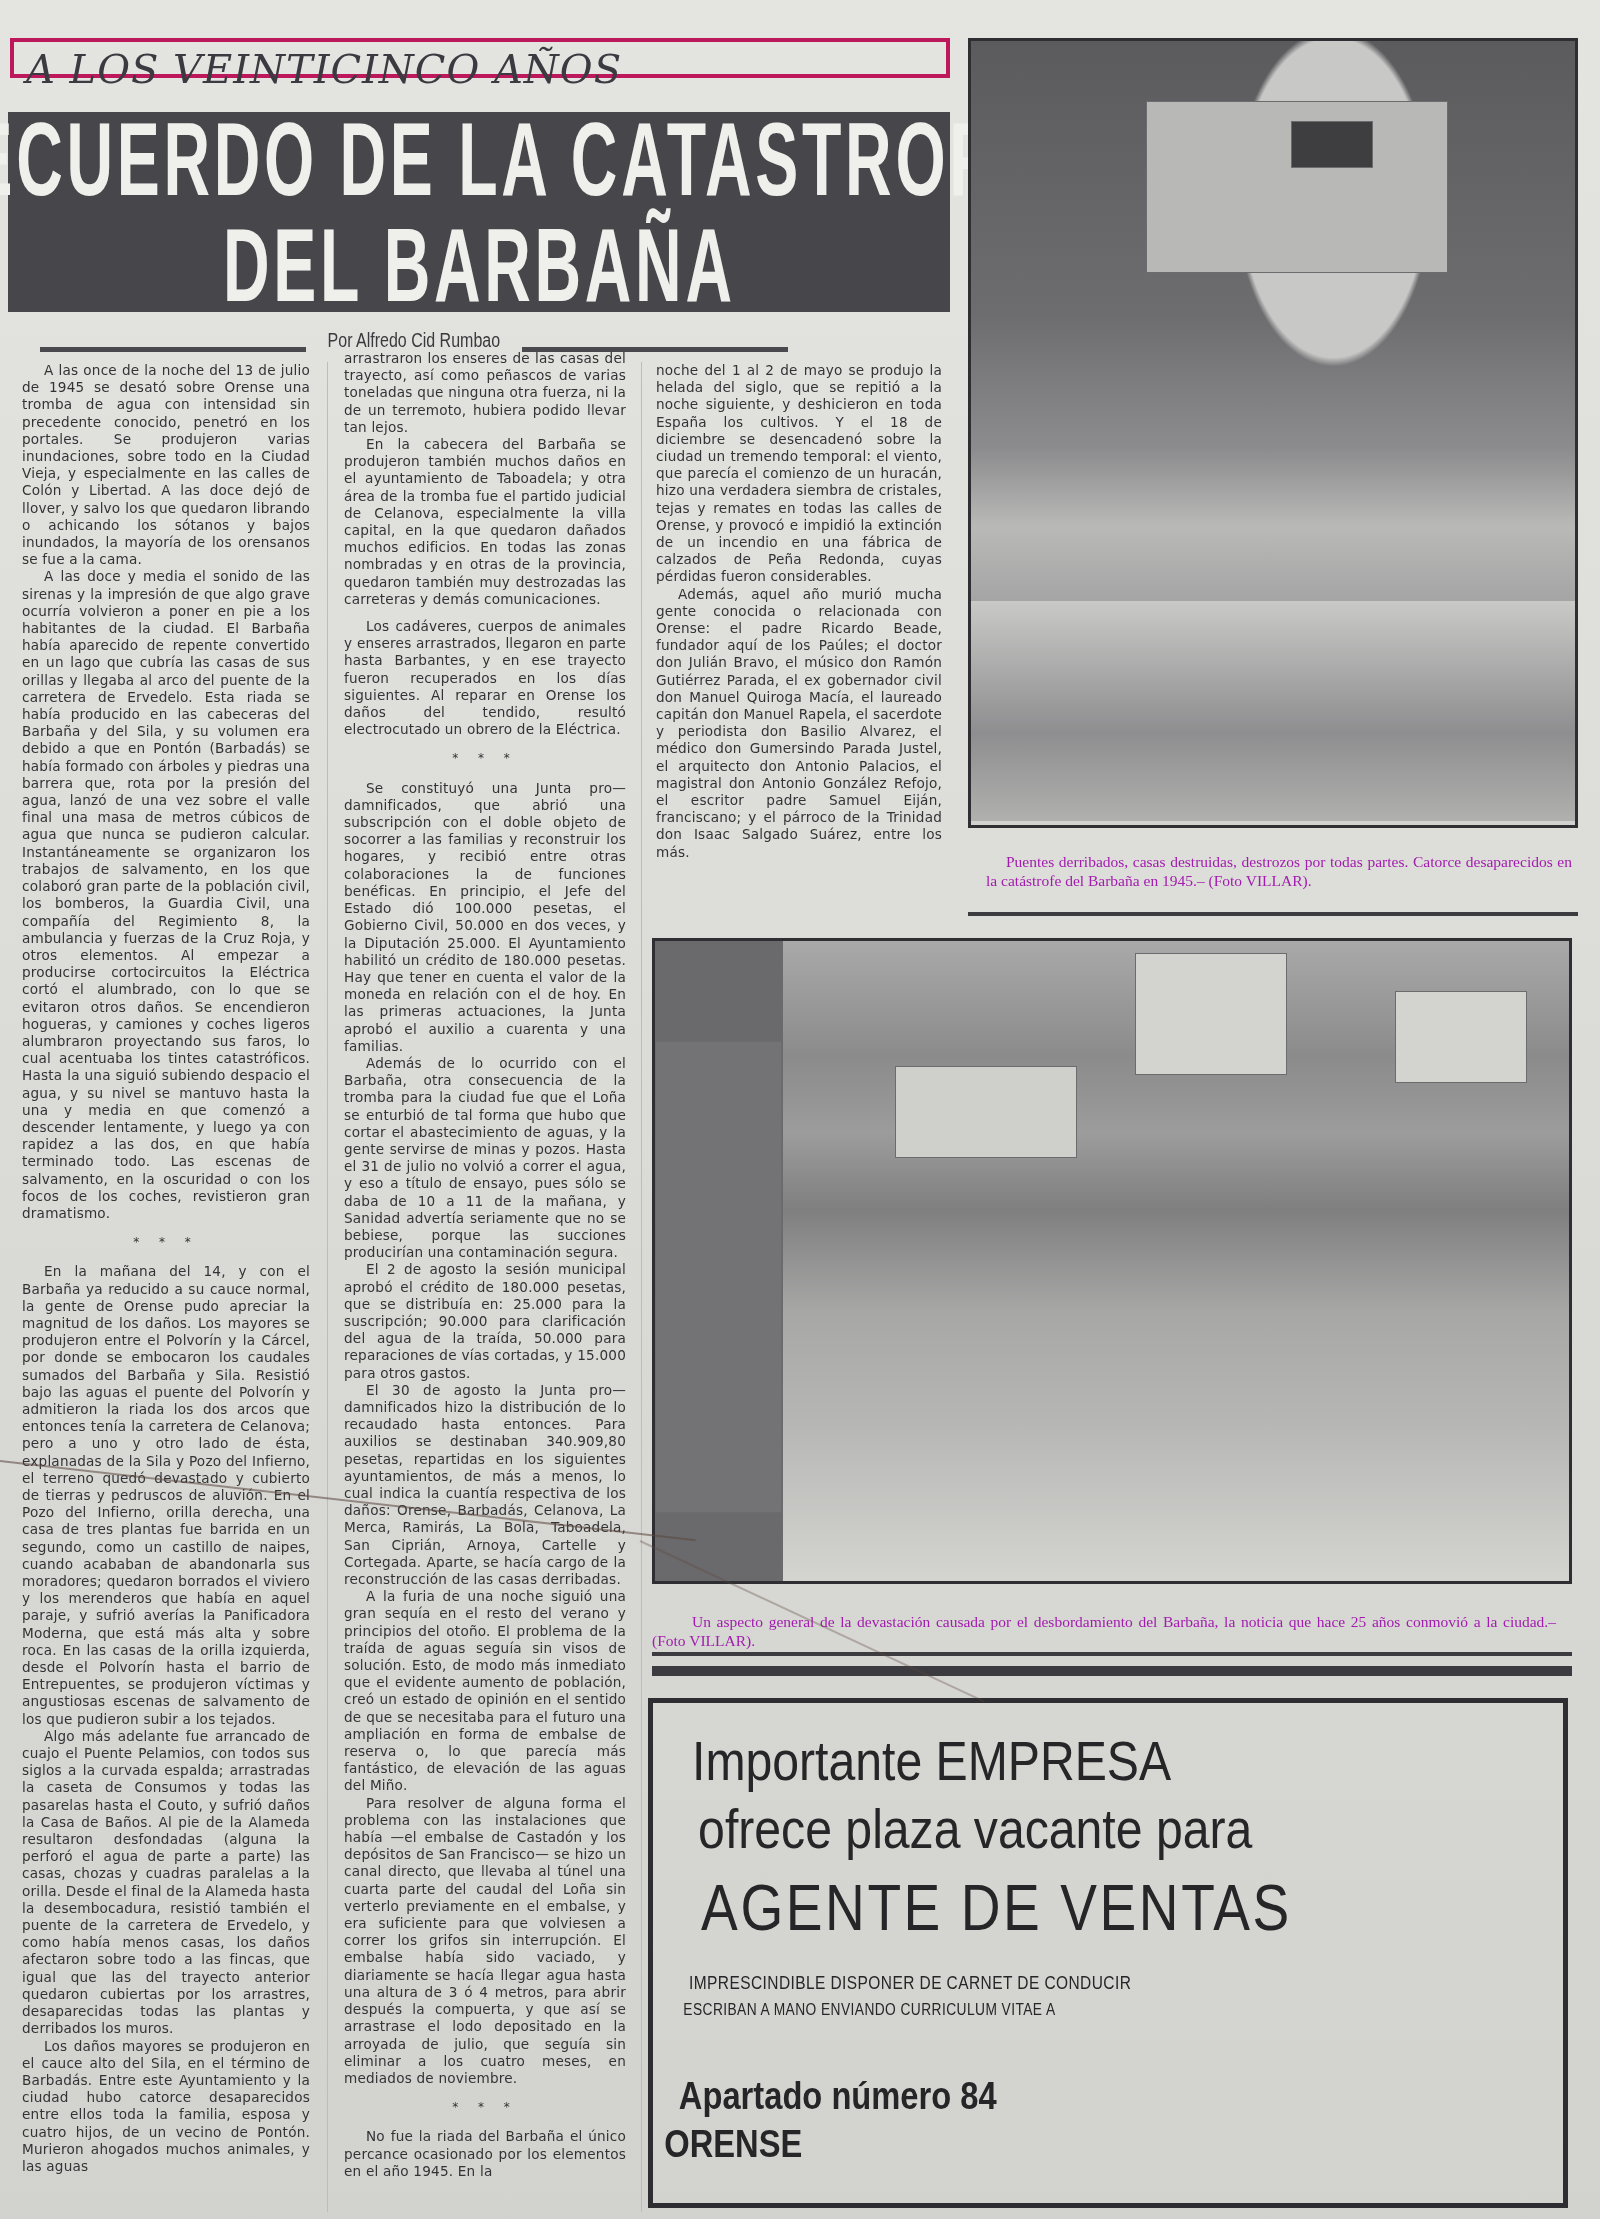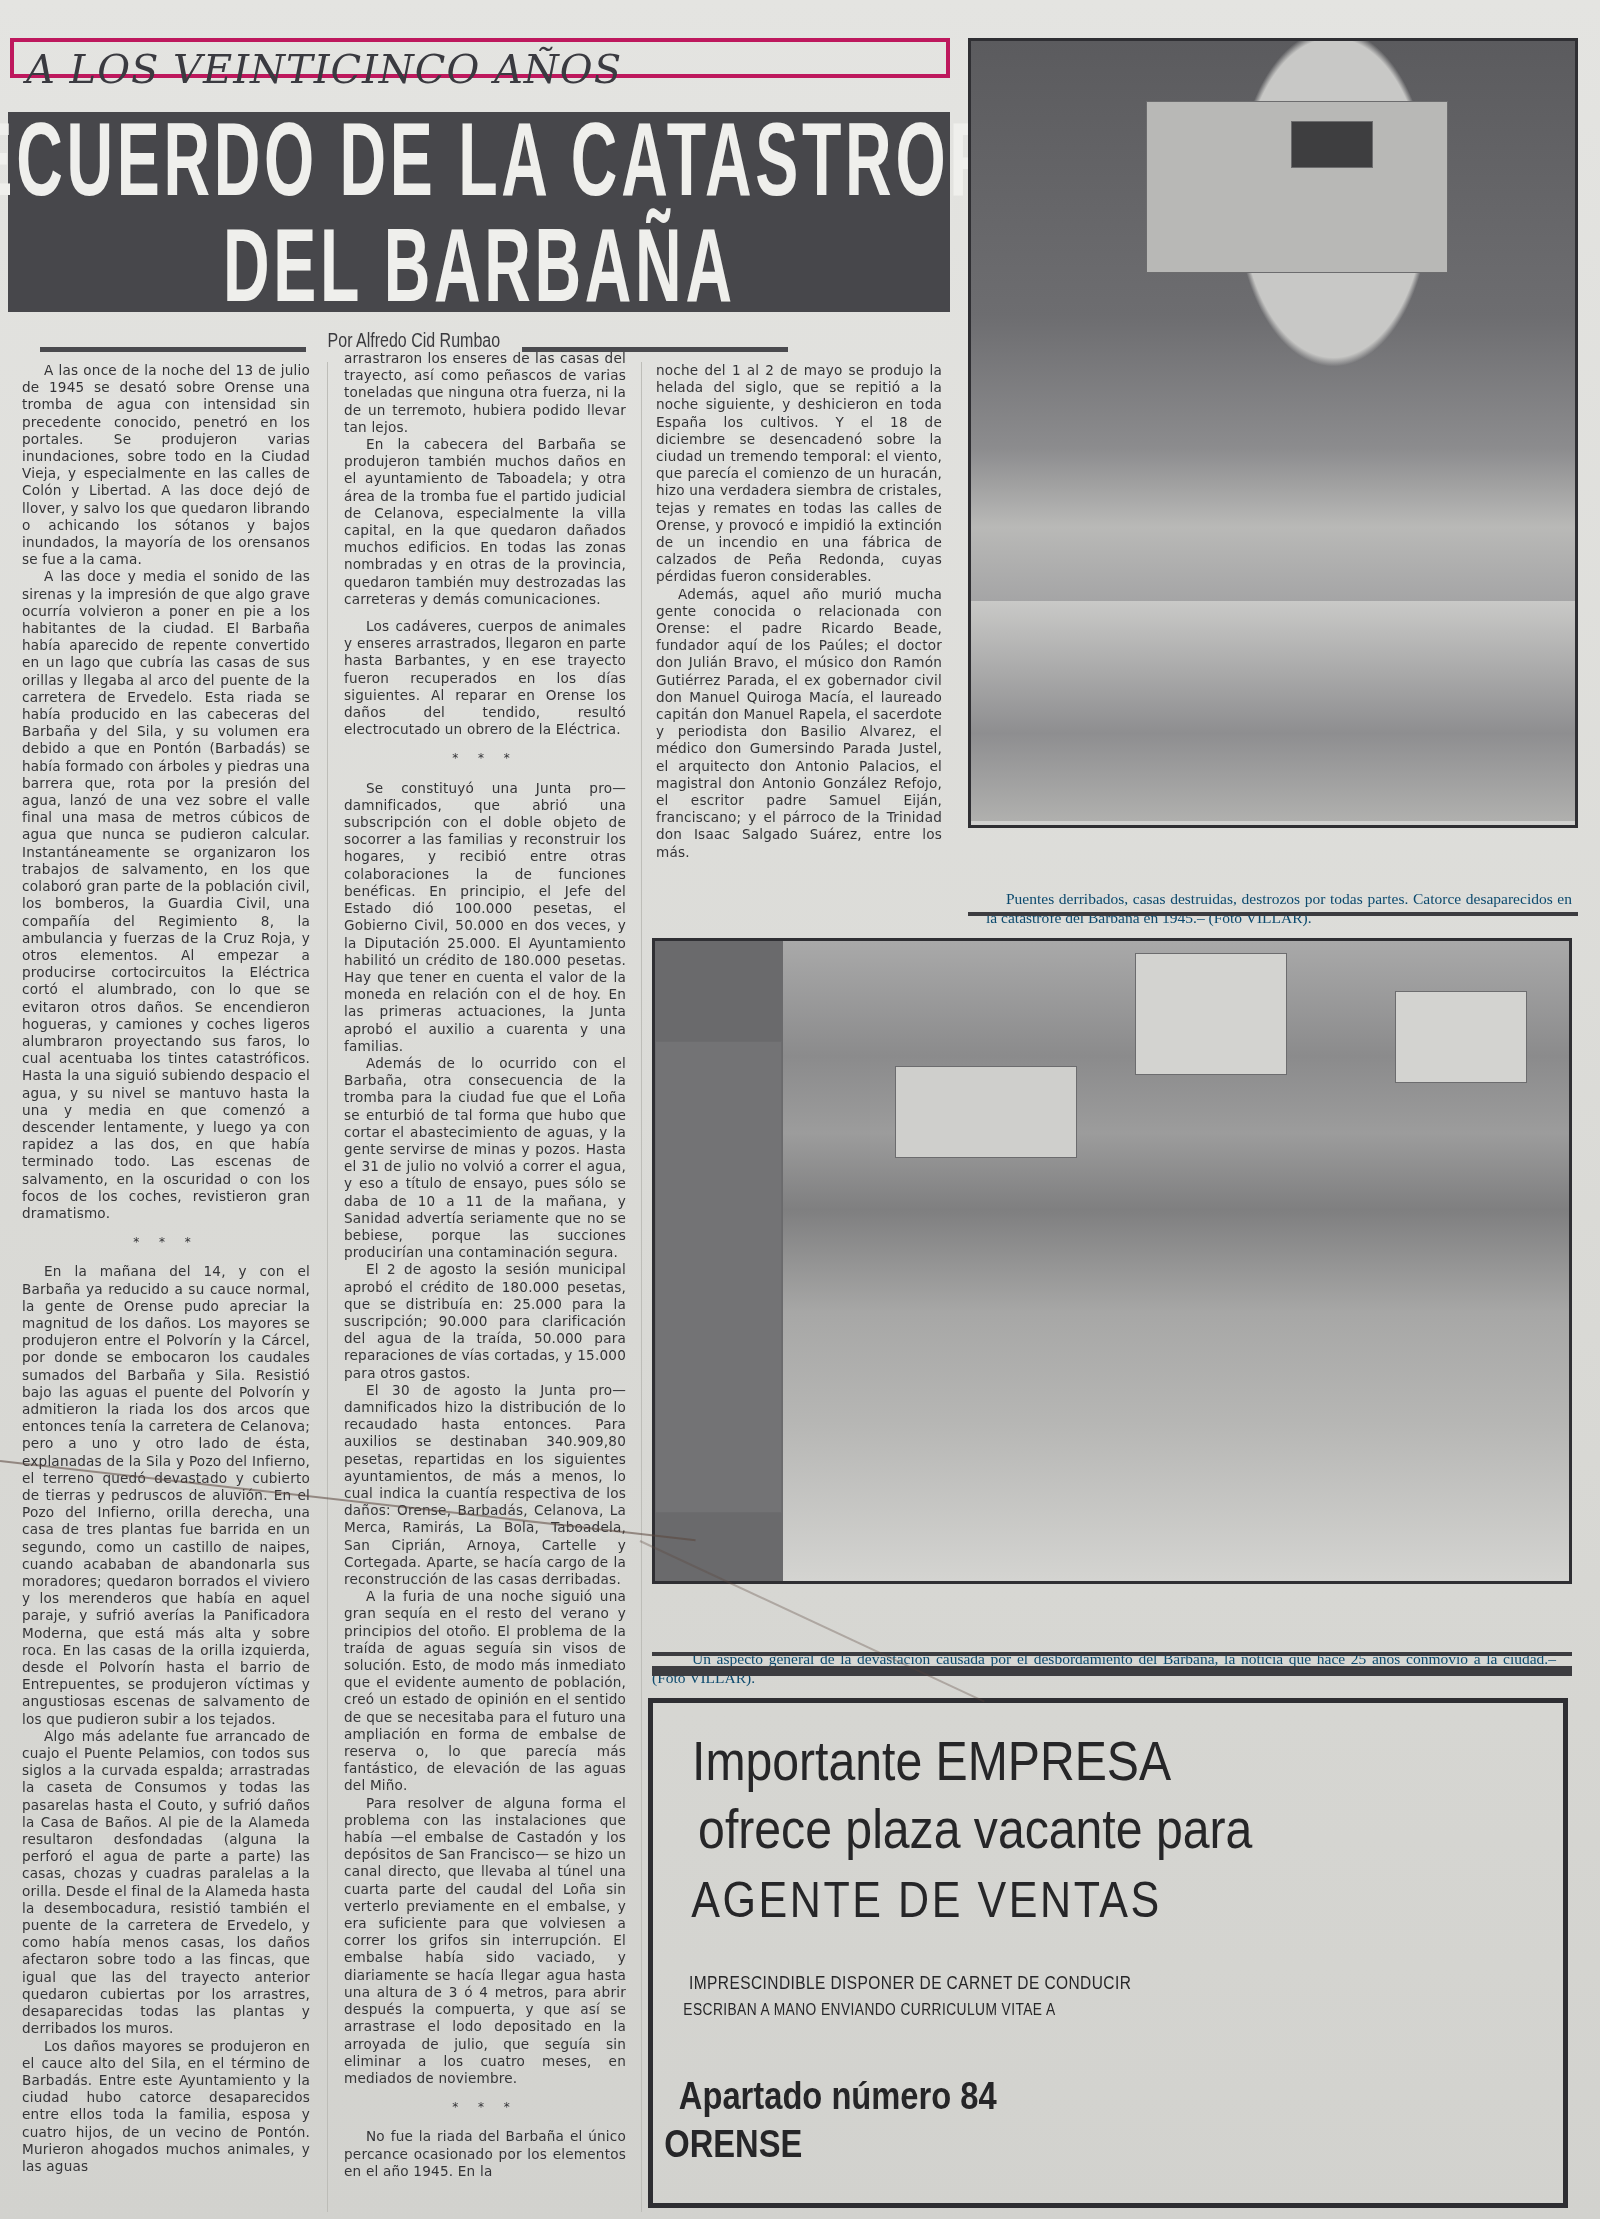--- a/index.html
+++ b/index.html
@@ -75,34 +75,34 @@
     left:652px; top:938px; width:920px; height:646px;
     background:
       linear-gradient(90deg, #6a6a6c 0 14%, transparent 14%),
       linear-gradient(180deg, #a9a9a9 0%, #8b8b8c 18%, #9c9c9c 30%, #7f7f80 42%, #a7a7a6 58%, #b6b6b4 75%, #d4d4d1 100%);
   }
   .house {
     position:absolute; background:#d3d3d0; border:1px solid #6c6c6e;
   }
   .caption {
     font-family:"Liberation Serif", serif; font-size:15.5px; line-height:19px;
-    color:#0c4a6e; text-align:justify;margin-top:37px;
+    color:#a21caf; text-align:justify;
   }
   .cap1 { left:986px; top:852px; width:586px; text-indent:20px; }
   .cap2 { left:652px; top:1612px; width:904px; text-indent:40px; }
   .hr { background:#3c3c40; }
   
   .ad {
     left:648px; top:1698px; width:920px; height:510px;
     border:5px solid #2e2e32; box-sizing:border-box;
     color:#262628;
   }
   .ad .t1 { position:absolute; left:0; right:0; top:28px; font-size:56px; line-height:60px; }
   .ad .t2 { position:absolute; left:0; right:0; top:96px; font-size:56px; line-height:60px; }
-  .ad .t3 { position:absolute; left:0; right:0; top:164px; font-size:50px; line-height:66px; letter-spacing:3px; }
+  .ad .t3 { position:absolute; left:0; right:0; top:172px; font-size:64px; line-height:66px; letter-spacing:3px; }
   .ad .t4 { position:absolute; left:0; right:0; top:270px; font-size:18px; letter-spacing:0.5px; }
   .ad .t5 { position:absolute; left:0; right:0; top:298px; font-size:16px; letter-spacing:0.5px; }
   .ad .t6 { position:absolute; left:0; right:8px; top:372px; font-size:38px; font-weight:bold; }
   .ad .t7 { position:absolute; left:0; right:0; top:420px; font-size:38px; font-weight:bold; }
   .ad .cond { display:inline-block; transform:scaleX(0.86); transform-origin:center; white-space:nowrap; }
   .crease {
     position:absolute; height:2px; background:rgba(90,70,60,0.55); transform-origin:left center;
   }
 </style>
 </head>

